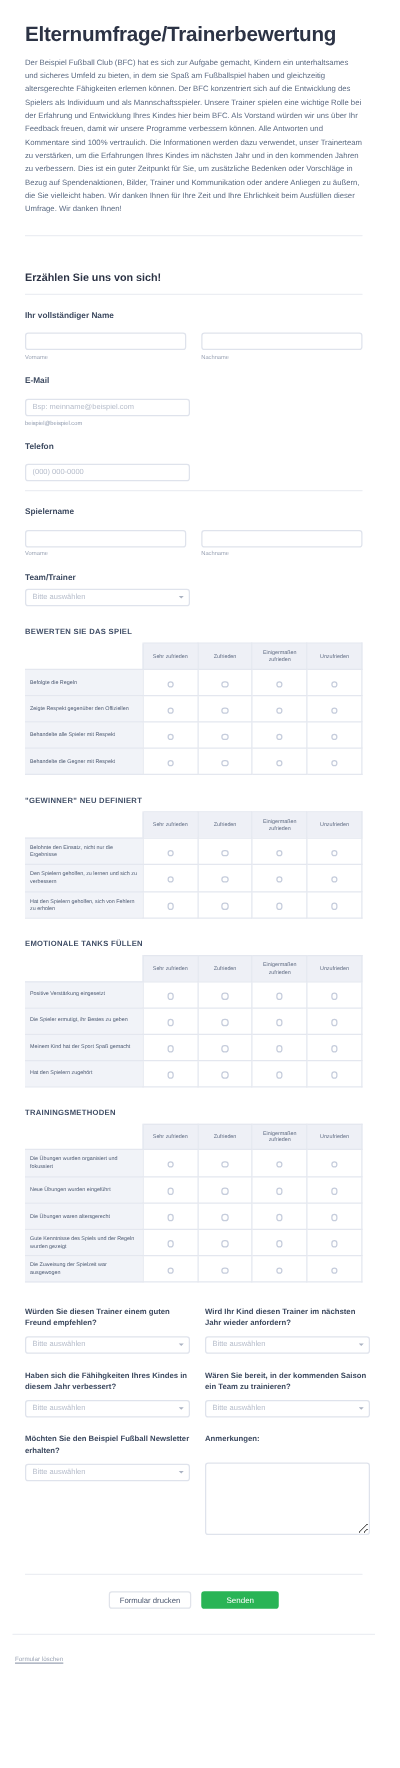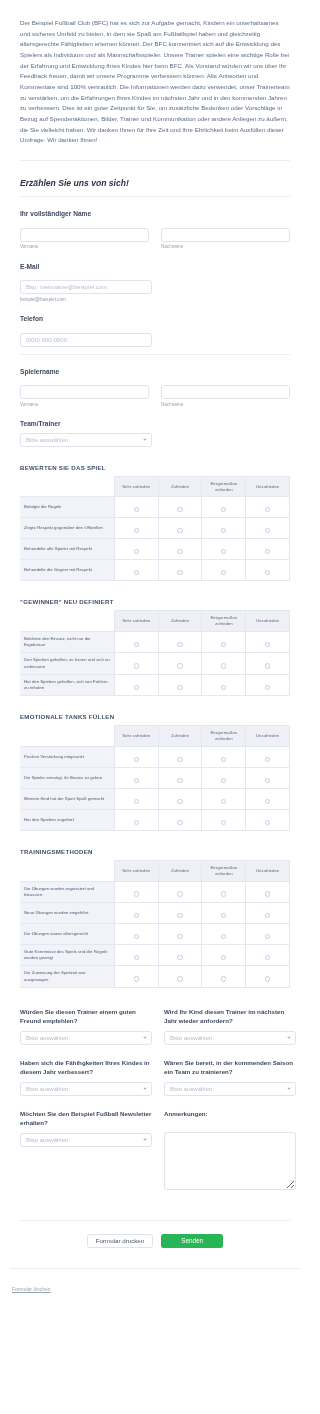--- a/index.html
+++ b/index.html
@@ -37,23 +37,22 @@
     border-top: 1px solid #eceef3;
     margin: 14px 20px 0 20px;
   }
 
   
   .section { padding: 0 20px; }
   .section-heading {
     font-size: 8.6px;
     font-weight: 700;
     color: #2c3345;
-    margin: 17px 0 0 0;
+    margin: 28px 0 0 0;
     line-height: 1.3;
-    font-style: italic;
   }
   .section-rule {
     border: 0;
     border-top: 1px solid #eceef3;
     margin: 7px 0 0 0;
   }
 
   .field-block { margin-top: 13px; }
   .field-label {
     font-size: 6.6px;
@@ -264,20 +263,21 @@
     text-decoration: underline;
     cursor: pointer;
   }
 </style>
 </head>
 <body>
 
 <div class="page">
 
   <div class="header">
+    <h1 class="form-title">Elternumfrage/Trainerbewertung</h1>
     <p class="form-intro">Der Beispiel Fußball Club (BFC) hat es sich zur Aufgabe gemacht, Kindern ein unterhaltsames und sicheres Umfeld zu bieten, in dem sie Spaß am Fußballspiel haben und gleichzeitig altersgerechte Fähigkeiten erlernen können. Der BFC konzentriert sich auf die Entwicklung des Spielers als Individuum und als Mannschaftsspieler. Unsere Trainer spielen eine wichtige Rolle bei der Erfahrung und Entwicklung Ihres Kindes hier beim BFC. Als Vorstand würden wir uns über Ihr Feedback freuen, damit wir unsere Programme verbessern können. Alle Antworten und Kommentare sind 100% vertraulich. Die Informationen werden dazu verwendet, unser Trainerteam zu verstärken, um die Erfahrungen Ihres Kindes im nächsten Jahr und in den kommenden Jahren zu verbessern. Dies ist ein guter Zeitpunkt für Sie, um zusätzliche Bedenken oder Vorschläge in Bezug auf Spendenaktionen, Bilder, Trainer und Kommunikation oder andere Anliegen zu äußern, die Sie vielleicht haben. Wir danken Ihnen für Ihre Zeit und Ihre Ehrlichkeit beim Ausfüllen dieser Umfrage. Wir danken Ihnen!</p>
   </div>
   <hr class="hr-soft">
 
   <div class="section">
     <h2 class="section-heading">Erzählen Sie uns von sich!</h2>
     <hr class="section-rule">
 
     <div class="field-block">
       <span class="field-label">Ihr vollständiger Name</span>

